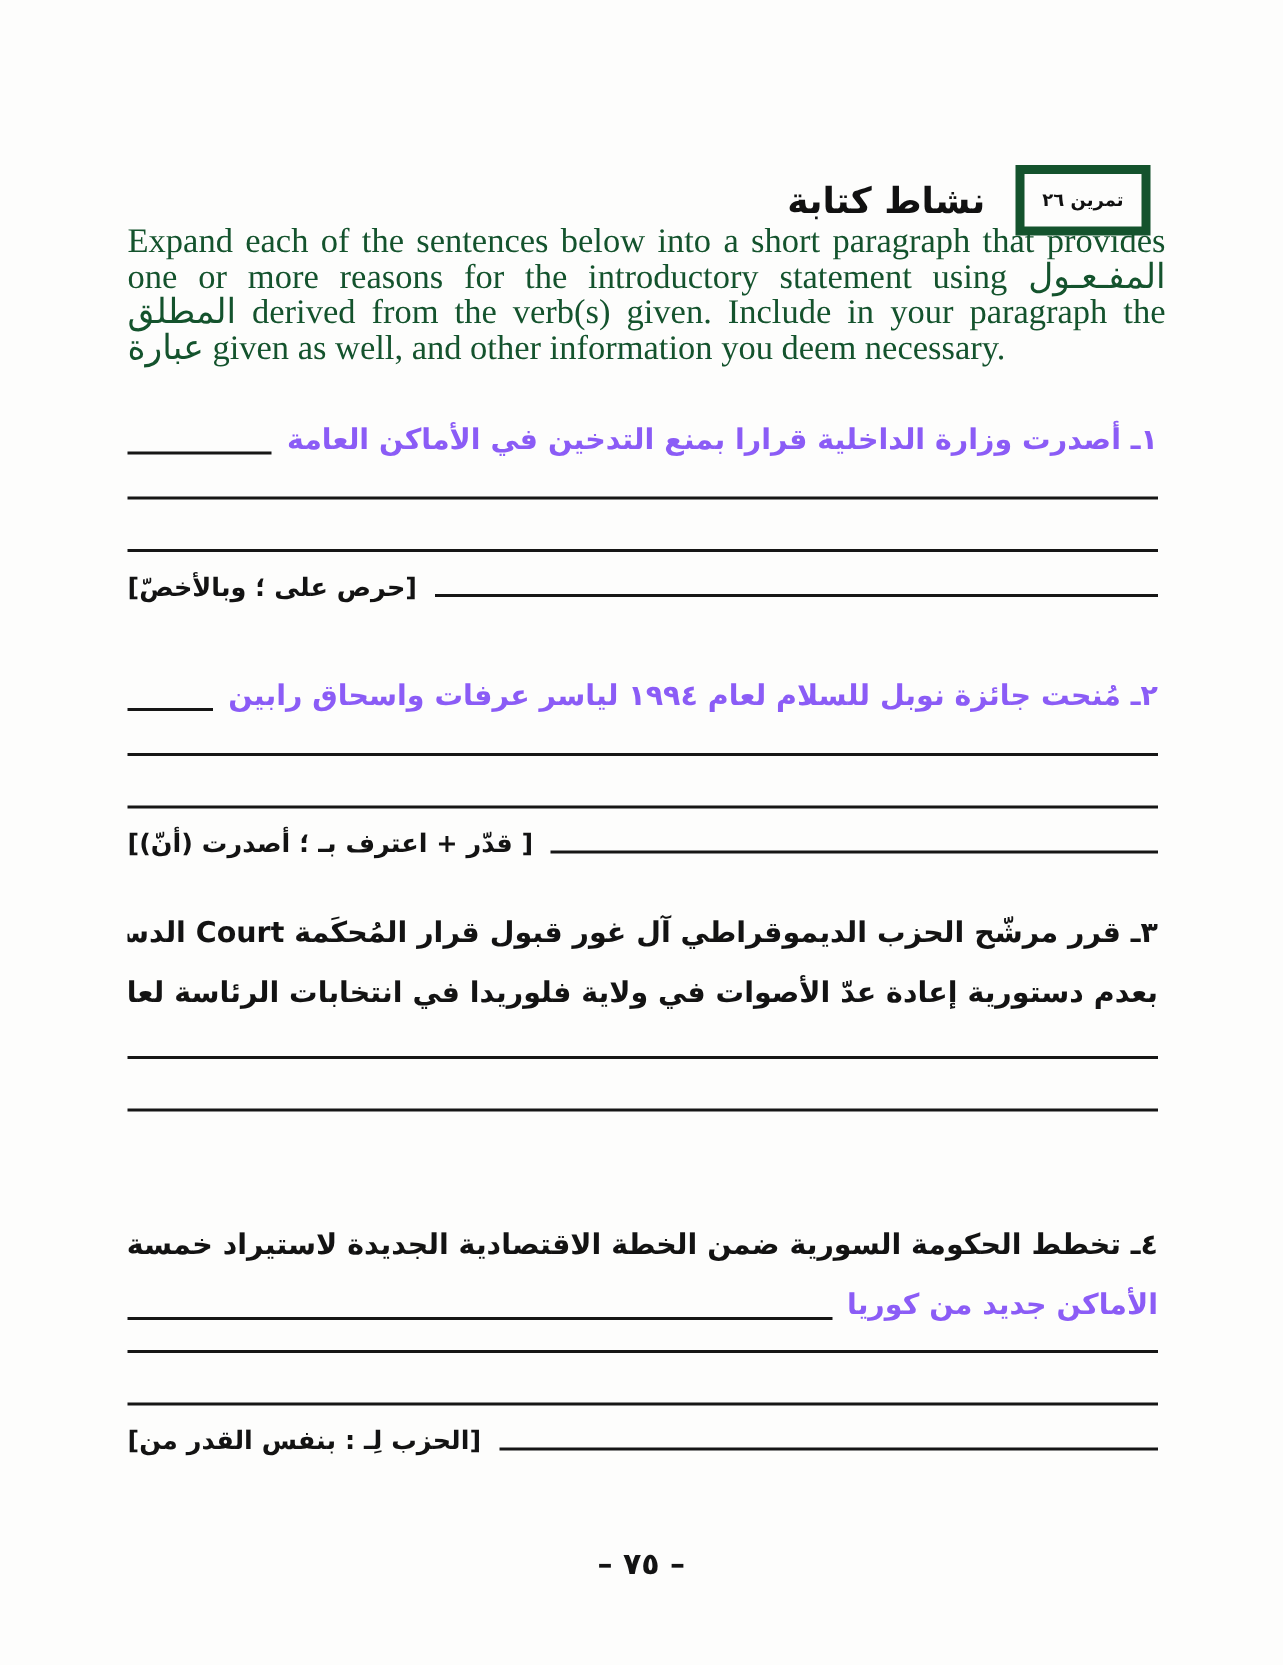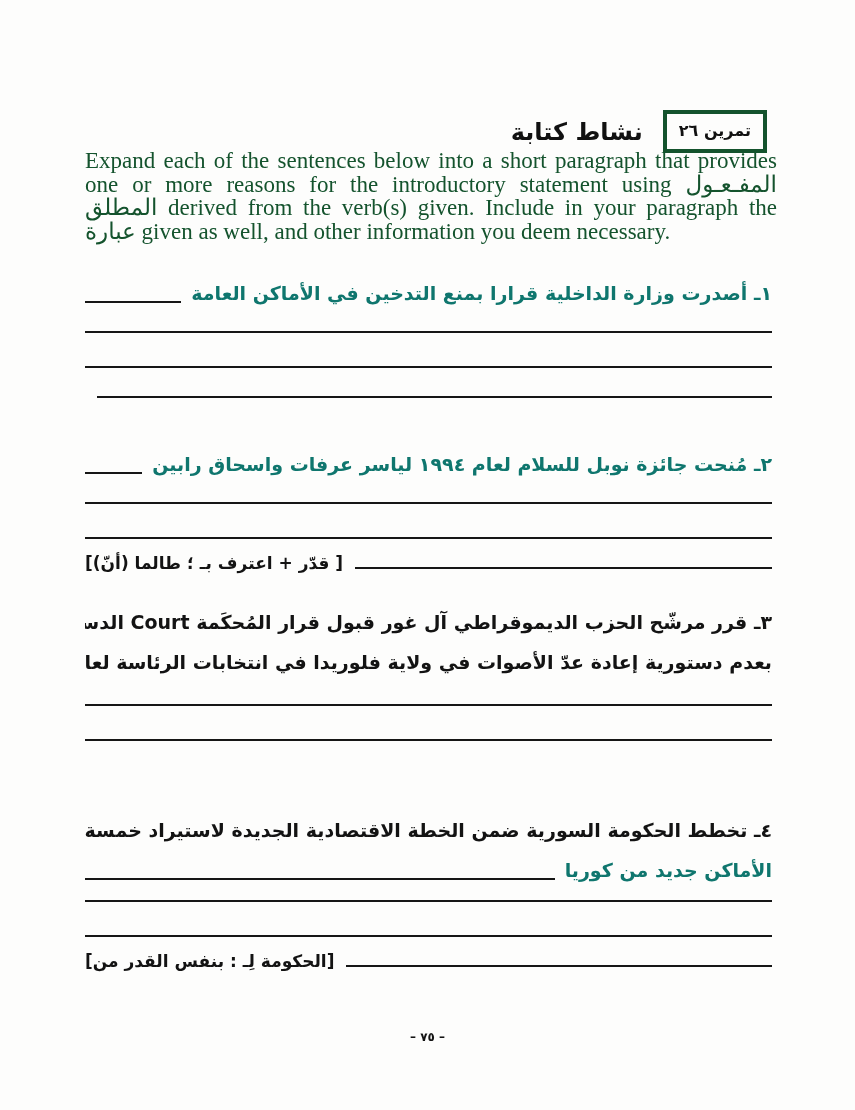--- a/index.html
+++ b/index.html
@@ -11,38 +11,38 @@
     overflow:hidden;
     color:#151515;
   }
   
   .header{
     position:absolute;top:110px;right:88px;
     display:flex;direction:rtl;align-items:center;gap:20px;
     font-family:"DejaVu Sans",sans-serif;font-weight:bold;color:#111;
   }
   .ex-box{
-    border:4px solid #14532d;
+    border:6px solid #14532d;
     padding:4px 12px 5px 12px;
-    font-size:16px;line-height:26px;
+    font-size:12px;line-height:26px;
   }
   .act-title{font-size:24px;line-height:28px;}
   
   .instructions{
     position:absolute;top:149px;left:85px;width:692px;
     font-family:"Liberation Serif","DejaVu Serif",serif;
     font-size:23px;line-height:23.5px;
     text-align:justify;color:#14532d;
   }
   
   .item{position:absolute;left:85px;width:687px;}
   .sent-row{
     display:flex;direction:rtl;align-items:flex-end;
     font-family:"DejaVu Sans",sans-serif;font-weight:bold;
-    font-size:19px;color:#0f766e;
+    font-size:19px;color:#8b5cf6;
   }
   .sent-just{
     direction:rtl;display:block;
     font-family:"DejaVu Sans",sans-serif;font-weight:bold;
     font-size:19px;color:#131313;
     text-align:justify;text-align-last:justify;
     white-space:nowrap;overflow:hidden;
   }
   .h32{height:32px;line-height:32px;}
   .h40{height:40px;line-height:40px;}
@@ -58,21 +58,21 @@
     font-family:"DejaVu Sans",sans-serif;font-weight:bold;
     font-size:17px;line-height:28px;color:#131313;
   }
   .hint-row .fill{margin-left:12px;margin-bottom:8px;}
   .hint{white-space:nowrap;}
   
   .page-num{
     position:absolute;top:1030px;left:0;width:100%;
     text-align:center;
     font-family:"DejaVu Sans",sans-serif;font-weight:bold;
-    font-size:12px;color:#131313;letter-spacing:6px;
+    font-size:20px;color:#131313;letter-spacing:6px;
   }
 </style>
 </head>
 <body>
 
 <div class="page">
 
   <header class="header">
     <div class="ex-box">
       <span>تمرين ٢٦</span>
@@ -83,53 +83,54 @@
   <div class="instructions" dir="ltr">Expand each of the sentences below into a short paragraph that provides one or more reasons for the introductory statement using المفـعـول المطلق derived from the verb(s) given.  Include in your paragraph the عبارة given as well, and other information you deem necessary.</div>
 
   <section class="item" style="top:277px">
     <div class="sent-row h32">
       <span class="sent">١ـ أصدرت وزارة الداخلية قرارا بمنع التدخين في الأماكن العامة</span>
       <span class="fill"></span>
     </div>
     <div class="blank b1"></div>
     <div class="blank b2"></div>
     <div class="hint-row">
+      <span class="hint" dir="rtl">[حرص على ؛ وبالأخصّ]</span>
       <span class="fill"></span>
     </div>
   </section>
 
   <section class="item" style="top:448px">
     <div class="sent-row h32">
       <span class="sent">٢ـ مُنحت جائزة نوبل للسلام لعام ١٩٩٤ لياسر عرفات واسحاق رابين</span>
       <span class="fill"></span>
     </div>
     <div class="blank b1"></div>
     <div class="blank b2"></div>
     <div class="hint-row">
-      <span class="hint" dir="rtl">[ قدّر + اعترف بـ ؛ طالما (أنّ)]</span>
+      <span class="hint" dir="rtl">[ قدّر + اعترف بـ ؛ أصدرت (أنّ)]</span>
       <span class="fill"></span>
     </div>
   </section>
 
   <section class="item" style="top:602px">
     <div class="sent-just h40">٣ـ قرر مرشّح الحزب الديموقراطي آل غور قبول قرار المُحكَمة Court الدستورية العُليا</div>
     <div class="sent-just h40">بعدم دستورية إعادة عدّ الأصوات في ولاية فلوريدا في انتخابات الرئاسة لعام ٢٠٠٠</div>
     <div class="blank b1"></div>
     <div class="blank b2"></div>
   </section>
 
   <section class="item" style="top:810px">
     <div class="sent-just h40">٤ـ تخطط الحكومة السورية ضمن الخطة الاقتصادية الجديدة لاستيراد خمسة آلاف</div>
     <div class="sent-row h40">
       <span class="sent">الأماكن جديد من كوريا</span>
       <span class="fill"></span>
     </div>
     <div class="blank" style="margin-top:10px"></div>
     <div class="blank b2"></div>
     <div class="hint-row">
-      <span class="hint" dir="rtl">[الحكومة لِـ : بنفس القدر من]</span>
+      <span class="hint" dir="rtl">[الحزب لِـ : بنفس القدر من]</span>
       <span class="fill"></span>
     </div>
   </section>
 
   <div class="page-num">– ٧٥ –</div>
 
 </div>
 
 </body></html>

